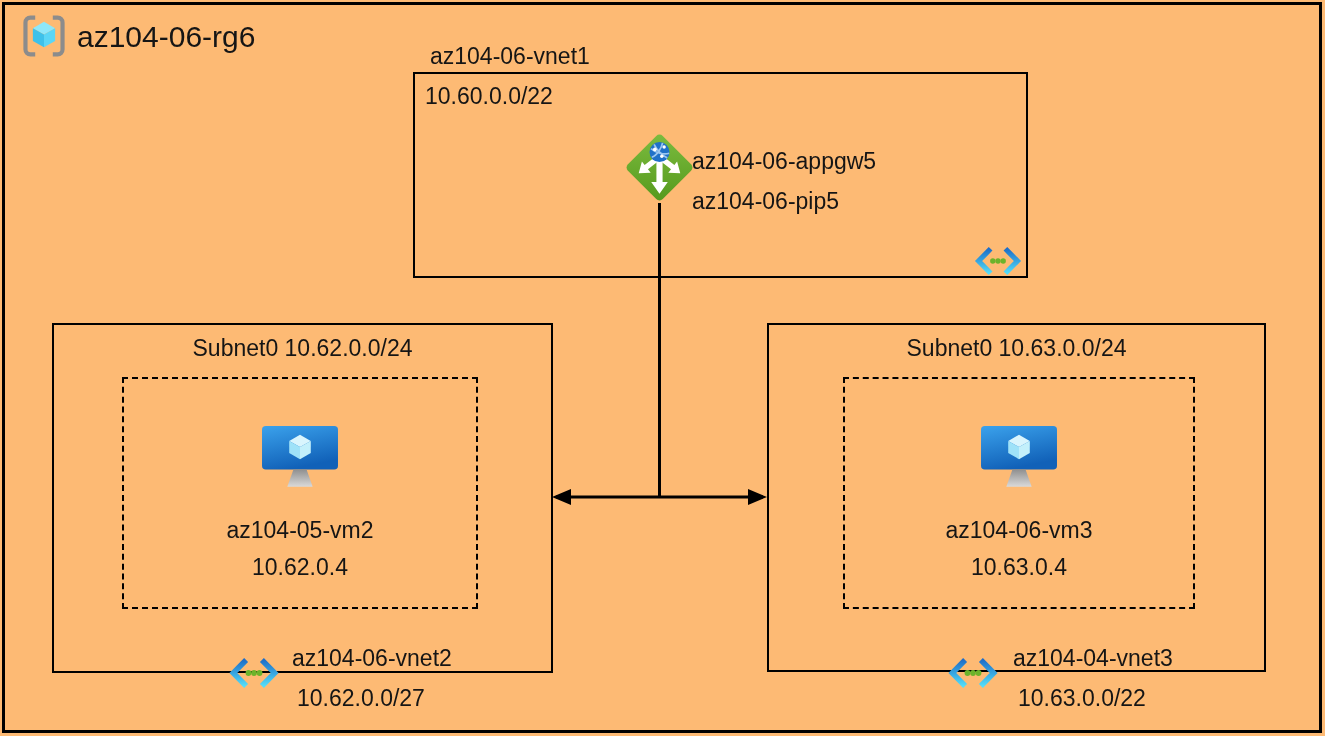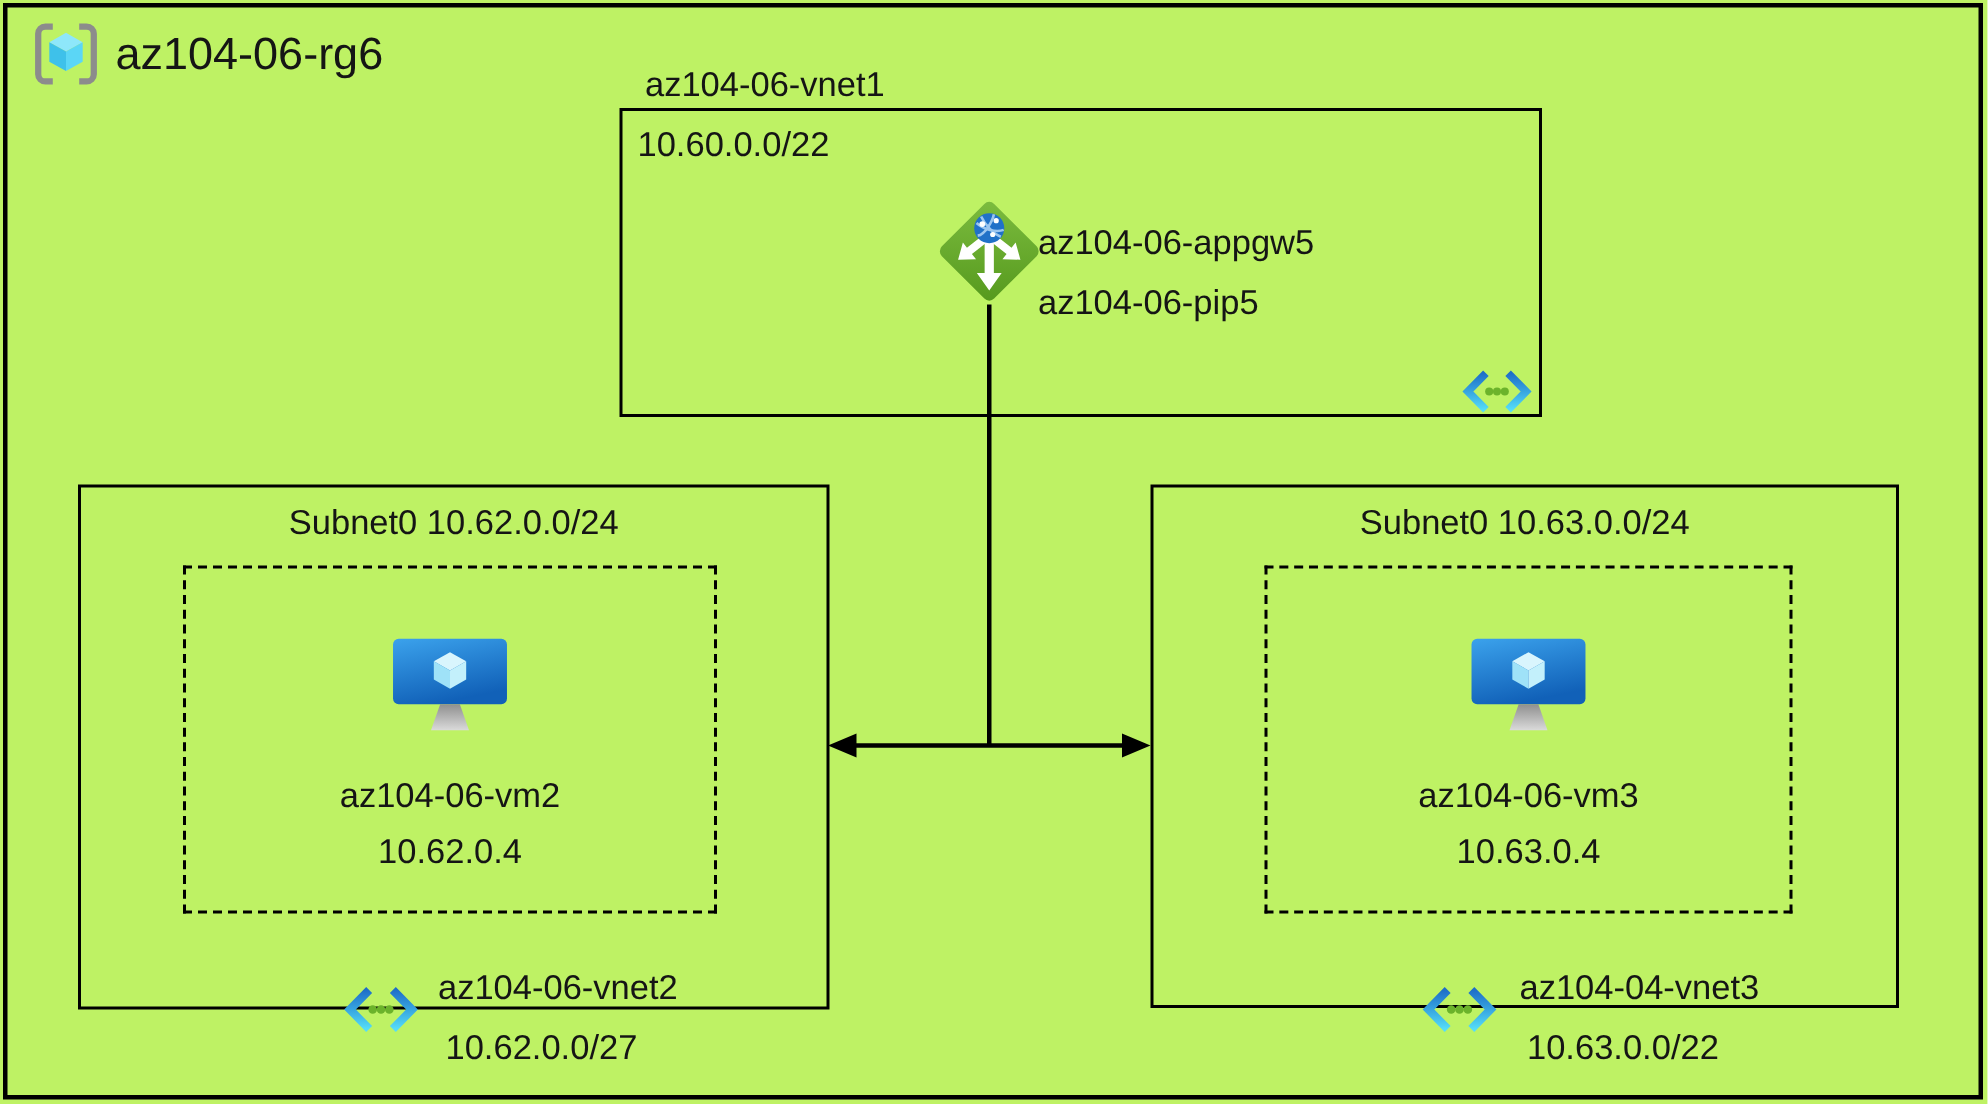--- a/index.html
+++ b/index.html
@@ -1,17 +1,17 @@
 <!DOCTYPE html>
 <html><head>
 <meta charset="utf-8">
 <style>
   html,body{margin:0;padding:0;background:#ffffff;}
   #canvas{
-    position:relative;width:1325px;height:736px;background:#bef264;
+    position:relative;width:1325px;height:736px;background:#fdba74;
     font-family:"Liberation Sans", sans-serif;color:#151515;overflow:hidden;
   }
   .solid-box{position:absolute;border:2px solid #000;box-sizing:border-box;background:transparent;}
   .outer-box{position:absolute;border:3px solid #000;box-sizing:border-box;}
   .dashed-box{position:absolute;border:2px dashed #000;box-sizing:border-box;}
   .lbl{position:absolute;font-size:23px;line-height:36px;white-space:nowrap;}
   .lbl-center{text-align:center;}
   .icon{position:absolute;display:block;}
   svg{display:block;}
   #connector-overlay{position:absolute;left:0;top:0;pointer-events:none;}
@@ -111,21 +111,21 @@
             <stop offset="1" stop-color="#dadada"></stop>
         </linearGradient>
       </defs>
       <rect x="0.8" y="0.8" width="32.4" height="18.6" rx="1.6" fill="url(#vmGrad)"></rect>
       <polygon points="17,4.6 21.6,7.2 17,9.8 12.4,7.2" fill="#d9f5fd"></polygon>
       <polygon points="12.4,7.2 17,9.8 17,15 12.4,12.4" fill="#9fe2f8"></polygon>
       <polygon points="21.6,7.2 21.6,12.4 17,15 17,9.8" fill="#c3f0fb"></polygon>
       <path d="M14.2,19.4 h5.6 L22.4,26.8 H11.6 Z" fill="url(#standGrad)"></path>
     </svg>
   </span>
-  <div class="lbl lbl-center" style="left:122px;top:512px;width:356px;">az104-06-vm2</div>
+  <div class="lbl lbl-center" style="left:122px;top:512px;width:356px;">az104-05-vm2</div>
   <div class="lbl lbl-center" style="left:122px;top:549px;width:356px;">10.62.0.4</div>
 
   <span class="icon" style="left:228px;top:657px;width:52px;height:32px;">
     <svg width="52" height="32" viewBox="0 0 24 15">
       <path d="M8.3,1.4 L2.3,7.5 L8.3,13.6" fill="none" stroke="url(#vnGrad)" stroke-width="2.6"></path>
       <path d="M15.7,1.4 L21.7,7.5 L15.7,13.6" fill="none" stroke="url(#vnGrad)" stroke-width="2.6"></path>
       <circle cx="9.4" cy="7.5" r="1.35" fill="#6cb32b"></circle>
       <circle cx="12" cy="7.5" r="1.35" fill="#6cb32b"></circle>
       <circle cx="14.6" cy="7.5" r="1.35" fill="#6cb32b"></circle>
     </svg>

